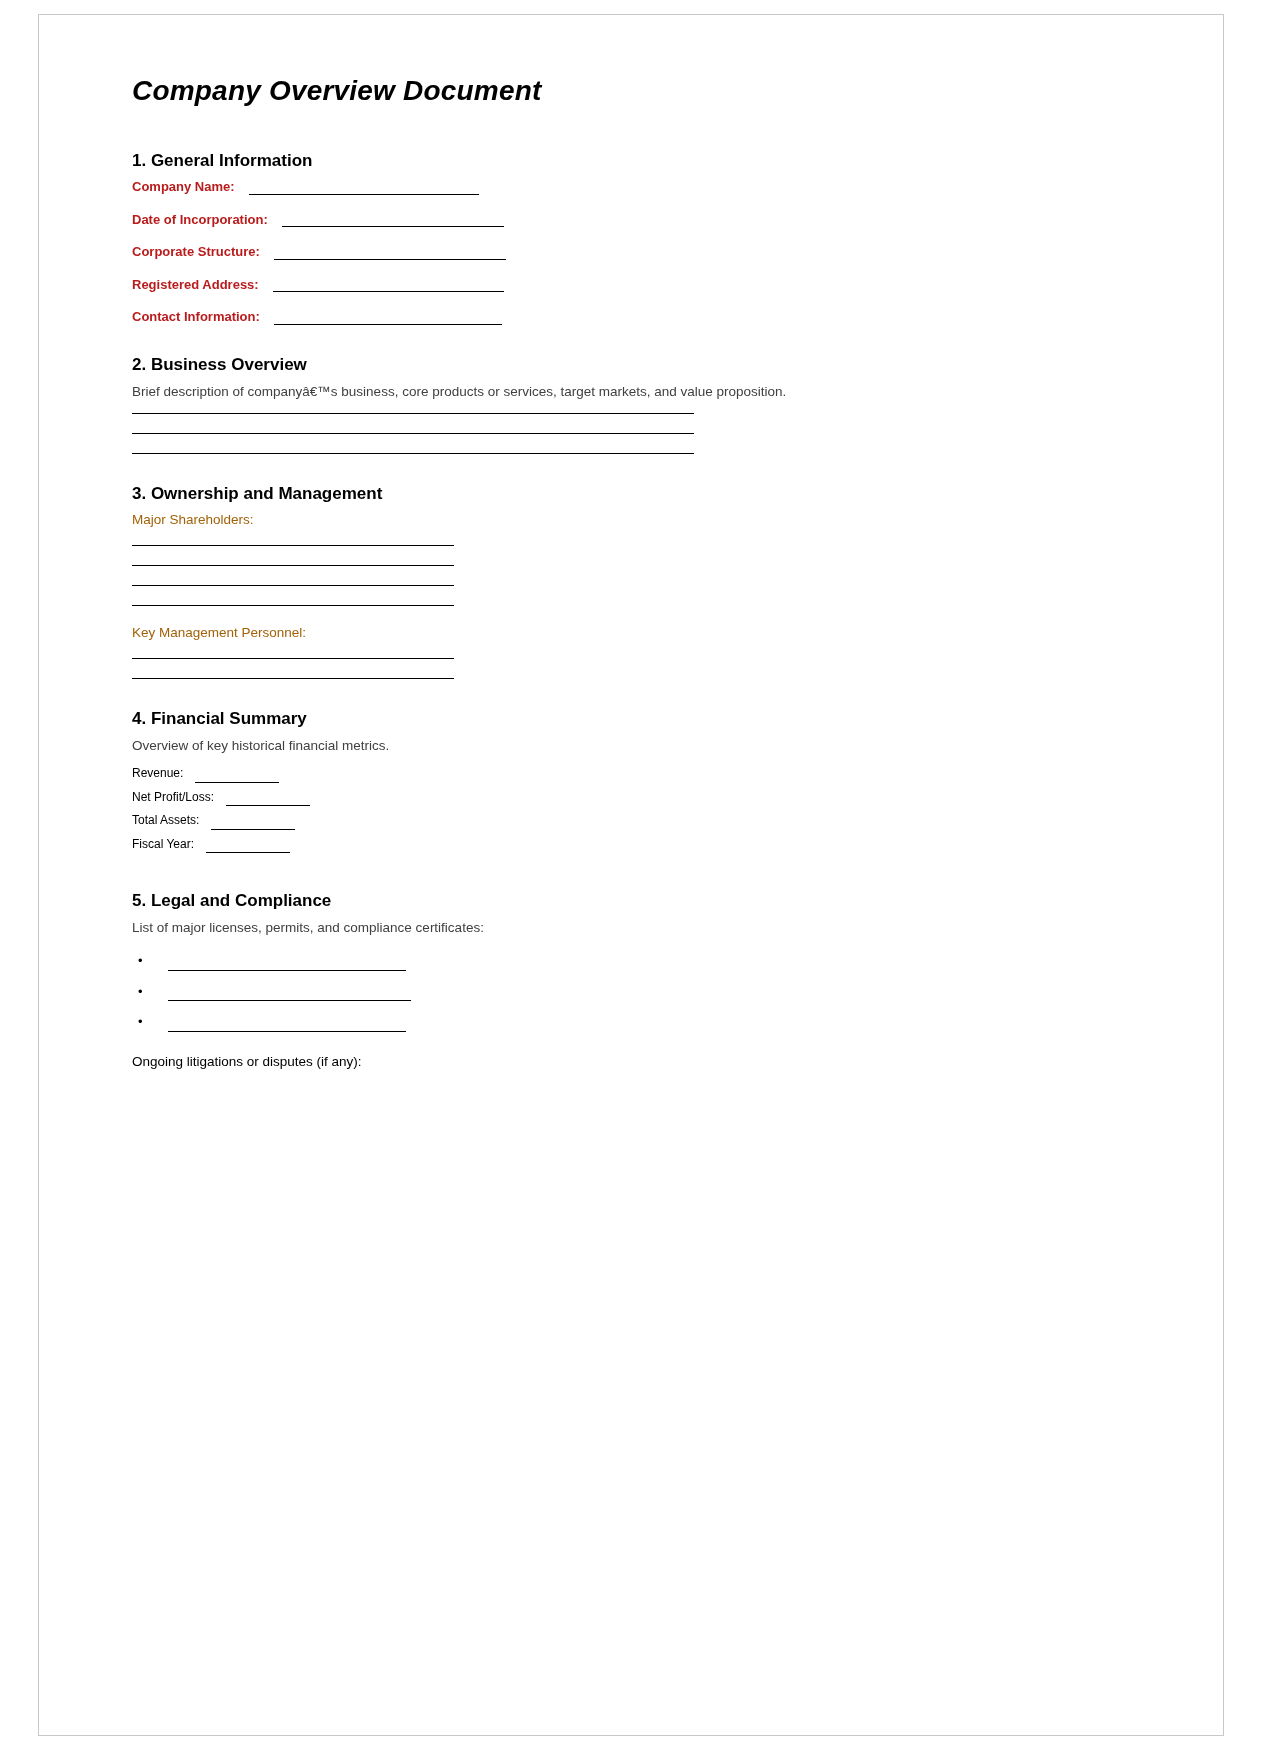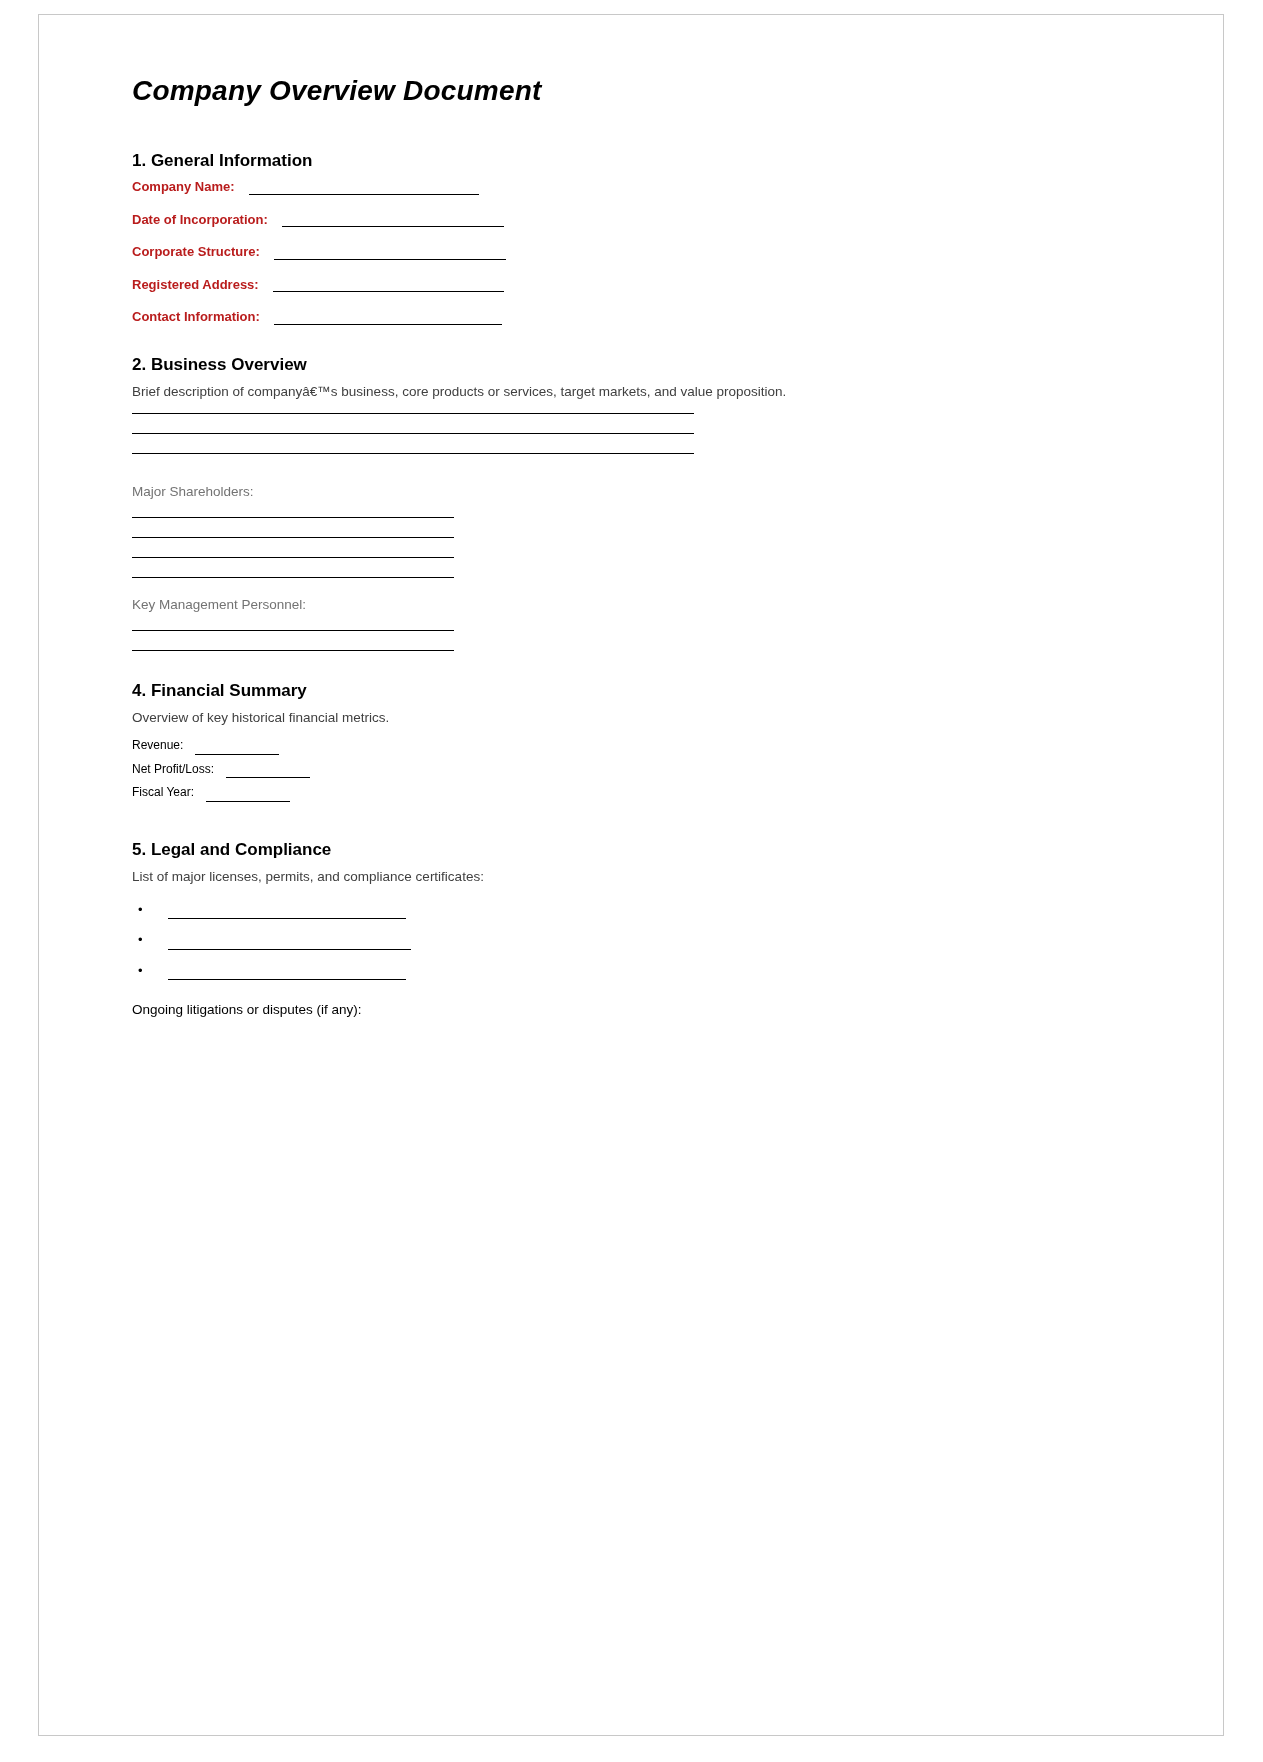--- a/index.html
+++ b/index.html
@@ -88,21 +88,21 @@
   .ruled-line {
     border-bottom: 1px solid #000;
     height: 0;
     margin-bottom: 19px;
   }
   .rule-w1 { width: 562px; }
   .rule-w2 { width: 562px; }
   .rule-w3 { width: 562px; }
   .sub-label {
     font-size: 13.5px;
-    color: #737373;
+    color: #a16207;
     margin: 0 0 18px 0;
   }
   .short-rule {
     width: 322px;
     border-bottom: 1px solid #000;
     height: 0;
     margin-bottom: 19px;
   }
   .fin-line {
     font-size: 12px;
@@ -174,20 +174,21 @@
 
       <div class="section">
         <h2 class="section-title">2. Business Overview</h2>
         <p class="para">Brief description of companyâ€™s business, core products or services, target markets, and value proposition.</p>
         <div class="ruled-line rule-w1"></div>
         <div class="ruled-line rule-w2"></div>
         <div class="ruled-line rule-w3"></div>
       </div>
 
       <div class="section">
+        <h2 class="section-title">3. Ownership and Management</h2>
 
         <p class="sub-label">Major Shareholders:</p>
         <div class="short-rule"></div>
         <div class="short-rule"></div>
 
         <div class="short-rule"></div>
         <div class="short-rule"></div>
 
         <p class="sub-label">Key Management Personnel:</p>
         <div class="short-rule"></div>
@@ -196,20 +197,23 @@
 
       <div class="section">
         <h2 class="section-title">4. Financial Summary</h2>
         <p class="para tight">Overview of key historical financial metrics.</p>
 
         <div class="fin-line">
           <span>Revenue:</span><span class="blank b-84"></span>
         </div>
         <div class="fin-line">
           <span>Net Profit/Loss:</span><span class="blank b-84"></span>
+        </div>
+        <div class="fin-line">
+          <span>Total Assets:</span><span class="blank b-84"></span>
         </div>
         <div class="fin-line">
           <span>Fiscal Year:</span><span class="blank b-84"></span>
         </div>
       </div>
 
       <div class="section" style="margin-top:38px;">
         <h2 class="section-title">5. Legal and Compliance</h2>
         <p class="para">List of major licenses, permits, and compliance certificates:</p>
 

